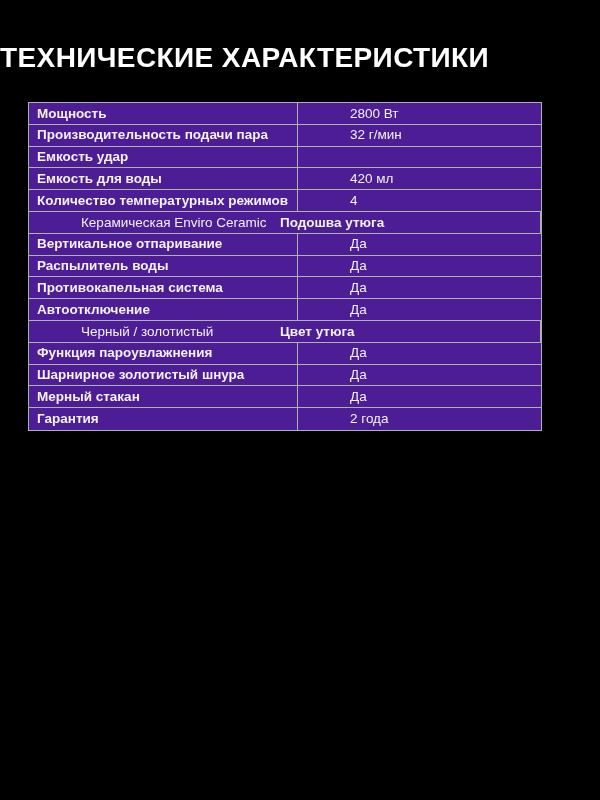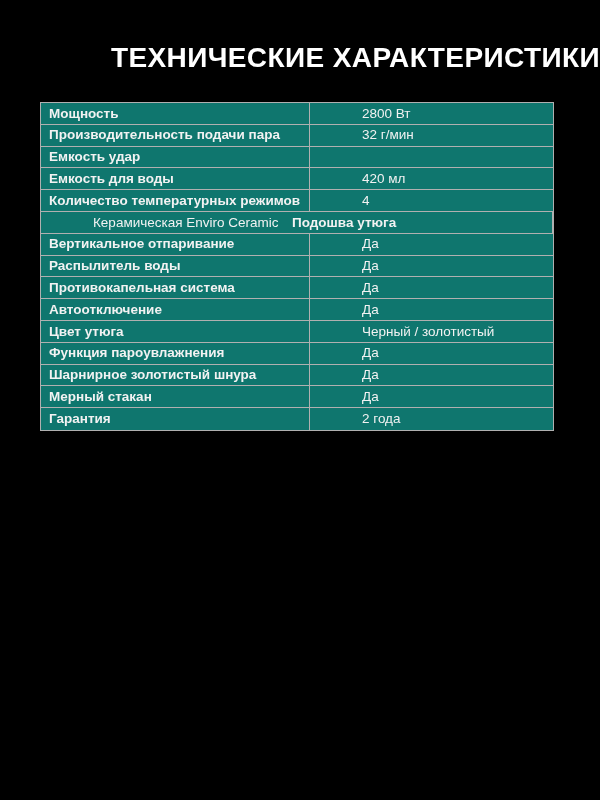--- a/index.html
+++ b/index.html
@@ -13,36 +13,36 @@
     height: 800px;
     background: #000000;
     overflow: hidden;
     font-family: "Liberation Sans", sans-serif;
   }
   .page-title {
     position: absolute;
     top: 44px;
     left: 0;
     width: 600px;
-    text-align: right;
+    text-align: left;
     color: #ffffff;
     font-size: 28px;
     font-weight: bold;
     line-height: 1;
     letter-spacing: 0.4px;
     white-space: nowrap;
   }
   .spec-table {
     position: absolute;
-    left: 40px;
+    left: 28px;
     top: 102px;
     width: 514px;
     box-sizing: border-box;
     border: 1px solid #b0b0b0;
-    background: #0f766e;
+    background: #4c1d95;
   }
   .spec-row {
     display: flex;
     box-sizing: border-box;
     height: 21.8px;
     border-bottom: 1px solid #b0b0b0;
   }
   .spec-row:last-child {
     border-bottom: none;
     justify-content: center;
@@ -111,22 +111,22 @@
     </div>
     <div class="spec-row">
       <div class="cell label">Противокапельная система</div>
       <div class="cell value">Да</div>
     </div>
     <div class="spec-row">
       <div class="cell label">Автоотключение</div>
       <div class="cell value">Да</div>
     </div>
     <div class="spec-row">
+      <div class="cell value">Черный / золотистый</div>
       <div class="cell label">Цвет утюга</div>
-      <div class="cell value">Черный / золотистый</div>
     </div>
     <div class="spec-row">
       <div class="cell label">Функция пароувлажнения</div>
       <div class="cell value">Да</div>
     </div>
     <div class="spec-row">
       <div class="cell label">Шарнирное золотистый шнура</div>
       <div class="cell value">Да</div>
     </div>
     <div class="spec-row">

